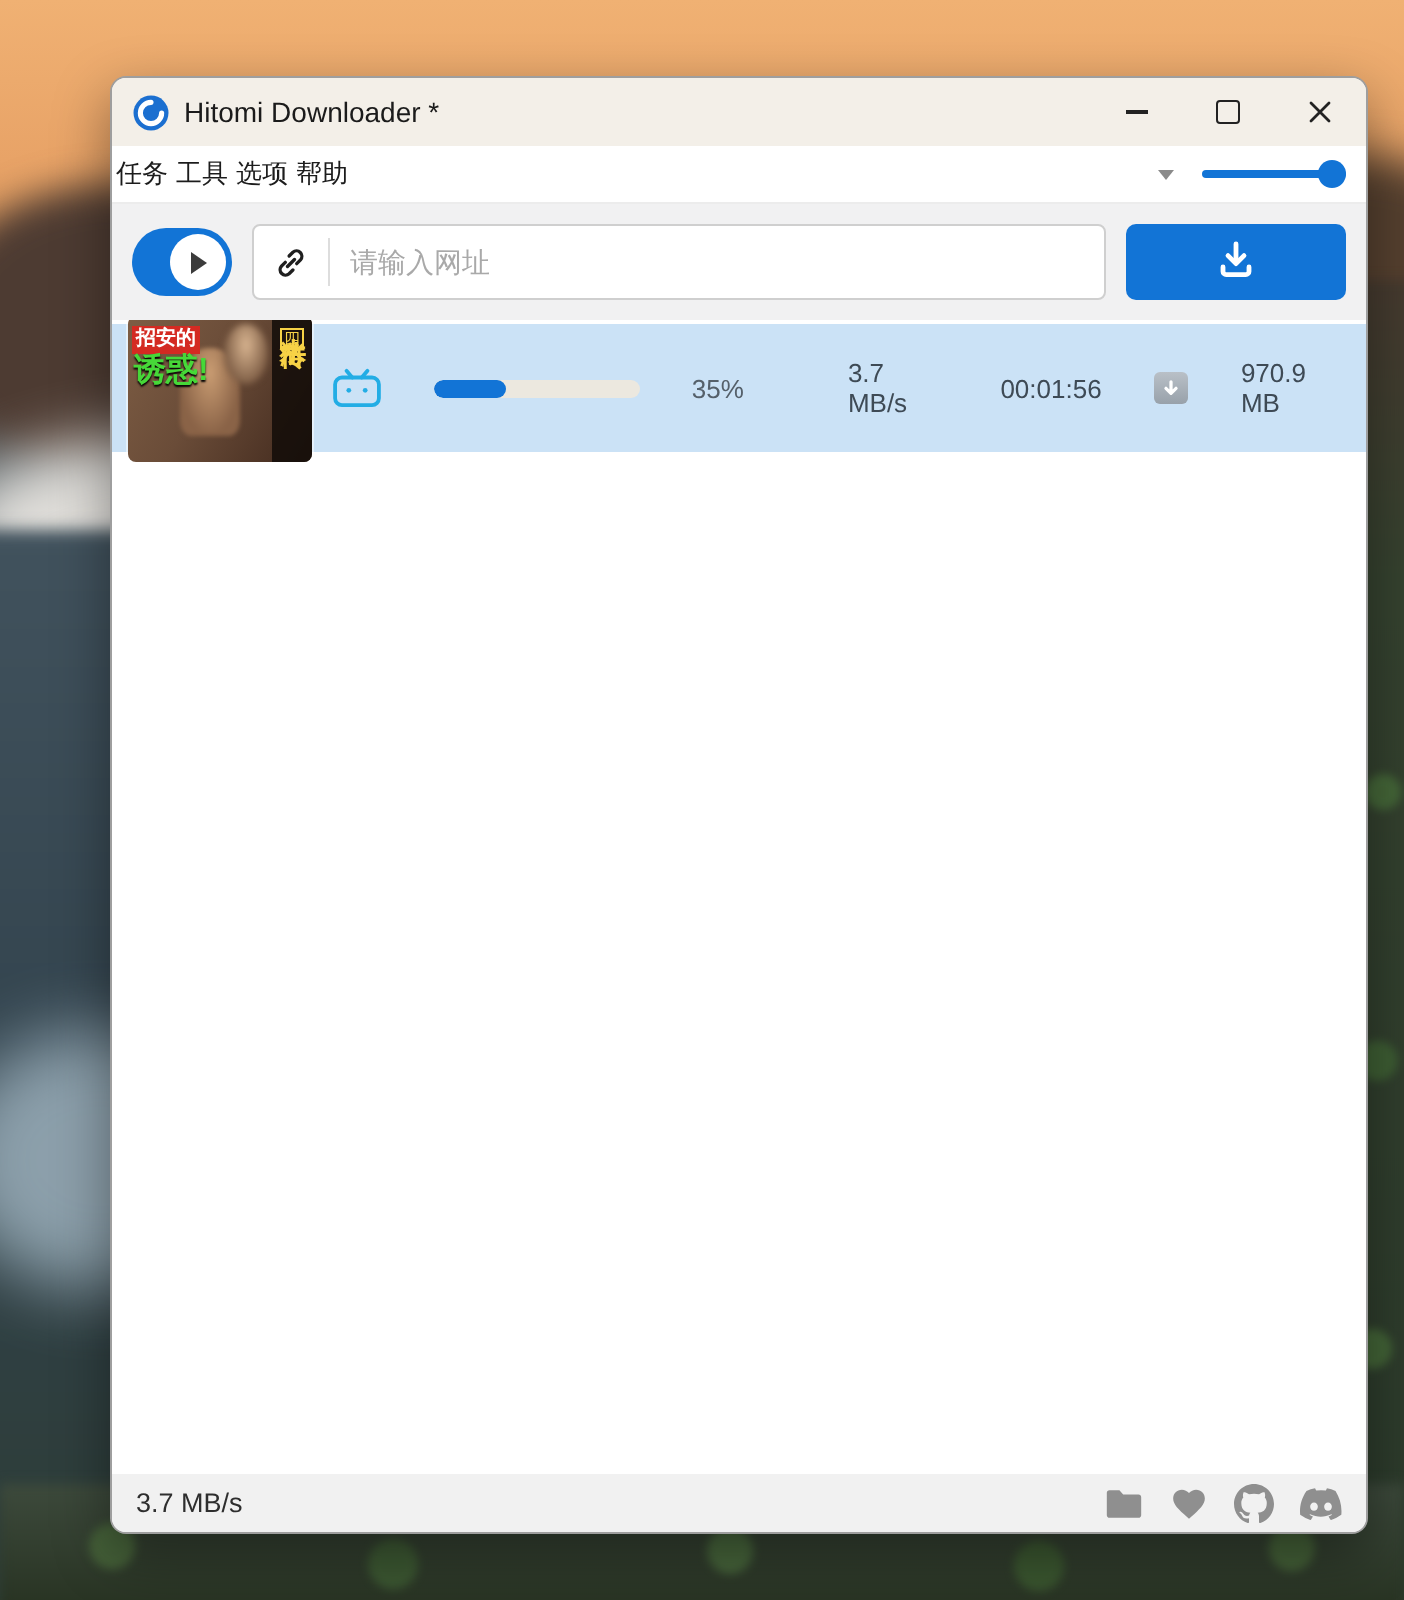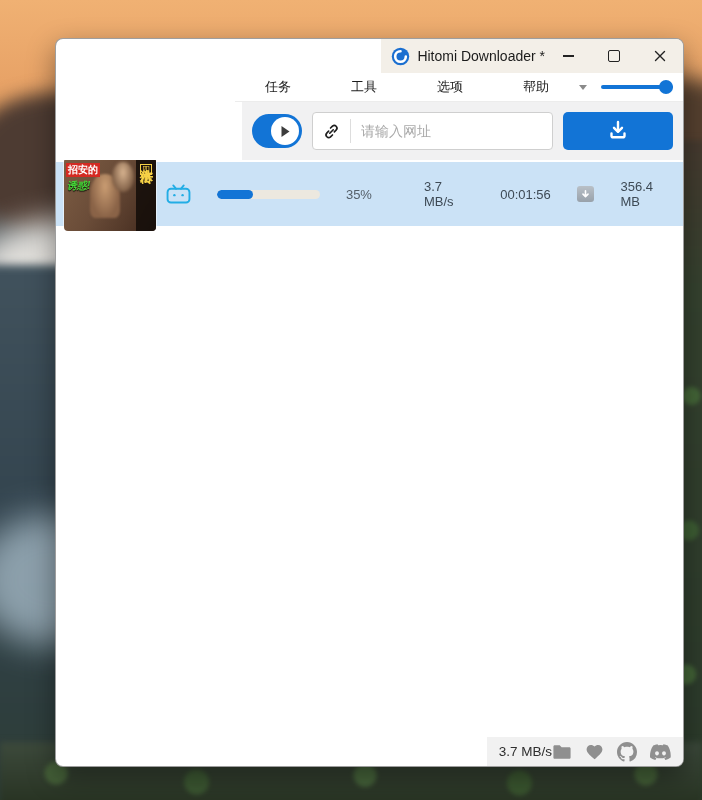--- a/index.html
+++ b/index.html
@@ -41,35 +41,35 @@
       radial-gradient(circle at 8% 40%,#48663a 10px,transparent 13px),
       radial-gradient(circle at 28% 60%,#3e5c33 11px,transparent 14px),
       radial-gradient(circle at 52% 45%,#4a6b3d 10px,transparent 13px),
       radial-gradient(circle at 74% 62%,#3c5a30 11px,transparent 14px),
       radial-gradient(circle at 92% 42%,#476639 10px,transparent 13px);}
 
   
   .window{position:absolute;left:55px;top:38px;width:627px;height:727px;
     border-radius:8px;overflow:hidden;display:flex;flex-direction:column;
     background:#fff;border:1px solid rgba(40,40,40,.45);
-    box-shadow:0 10px 28px rgba(0,0,0,.4);align-items:flex-end;}
+    box-shadow:0 10px 28px rgba(0,0,0,.4);}
 
   
   .titlebar{height:34px;flex:0 0 34px;background:#f3efe8;display:flex;align-items:center;}
   .app-icon{margin:0 7px 0 10px;display:flex;}
   .win-title{font-size:14px;color:#1b1b1b;}
   .tb-spacer{flex:1;}
   .win-btn{width:46px;height:100%;display:flex;align-items:center;justify-content:center;cursor:default;}
   .glyph-min{width:11px;height:1.5px;background:#222;}
   .glyph-max{width:10px;height:10px;border:1.4px solid #222;border-radius:2px;}
 
   
   .menubar{height:28px;flex:0 0 28px;background:#fff;display:flex;align-items:center;
     border-bottom:1px solid #ececec;}
-  .menu-item{font-size:13px;color:#1c1c1c;padding:0 30px;height:100%;display:flex;align-items:center;}
+  .menu-item{font-size:13px;color:#1c1c1c;padding:0 2px;height:100%;display:flex;align-items:center;}
   .mb-spacer{flex:1;}
   .caret-down{width:0;height:0;border-left:4.5px solid transparent;border-right:4.5px solid transparent;
     border-top:5.5px solid #8a8a8a;margin-right:14px;}
   .slider{width:72px;height:14px;position:relative;margin-right:10px;display:flex;align-items:center;}
   .slider .track{width:100%;height:4px;border-radius:2px;background:var(--accent);}
   .slider .knob{position:absolute;right:0;top:0;width:14px;height:14px;border-radius:50%;background:var(--accent);}
 
   
   .toolband{height:58px;flex:0 0 58px;background:#f1f1f2;display:flex;align-items:center;padding:0 10px;gap:10px;}
   .play-toggle{flex:0 0 50px;width:50px;height:34px;border-radius:17px;background:var(--accent);
@@ -90,22 +90,22 @@
   .list{flex:1;background:#fff;overflow:hidden;padding-top:2px;}
   .dl-row{height:64px;background:var(--selrow);display:flex;align-items:center;padding:0 8px;gap:10px;}
   .thumb{flex:0 0 92px;width:92px;height:73px;border-radius:4px;position:relative;overflow:hidden;
     background:linear-gradient(120deg,#7d5d44 0%,#6a4c38 45%,#41291d 100%);box-shadow:0 0 0 1px rgba(255,255,255,.5);}
   .thumb .fig1{position:absolute;left:26px;top:16px;width:30px;height:44px;
     background:radial-gradient(ellipse at 50% 28%,#c99c72 0%,#8a6347 70%);border-radius:46% 46% 18% 18%;filter:blur(1px);}
   .thumb .fig2{position:absolute;left:48px;top:4px;width:22px;height:30px;
     background:radial-gradient(ellipse at 50% 35%,#d8b490 0%,#7a5a42 75%);border-radius:50%;filter:blur(1.5px);}
   .tag-top{position:absolute;left:2px;top:5px;background:#d42a22;color:#fff;font-size:10px;
     font-weight:bold;padding:0 2px;line-height:14px;}
-  .tag-bottom{position:absolute;left:3px;top:21px;color:#46d838;font-size:10px;font-weight:bold;
-    text-shadow:0 1px 1px #000;line-height:13px;font-style:italic;}
+  .tag-bottom{position:absolute;left:3px;top:21px;color:#46d838;font-size:16px;font-weight:bold;
+    text-shadow:0 1px 1px #000;line-height:13px;}
   .side-strip{position:absolute;right:0;top:0;bottom:0;width:20px;background:rgba(18,12,8,.85);
     display:flex;flex-direction:column;align-items:center;padding-top:1px;box-sizing:border-box;}
   .side-title{writing-mode:vertical-rl;text-orientation:upright;color:#f7d246;font-weight:bold;
     font-size:13px;line-height:18px;letter-spacing:1px;}
   .side-badge{color:#f7d246;border:1px solid #f7d246;font-size:8px;line-height:9px;padding:0 1px;margin-top:2px;}
   .row-main{flex:1;display:flex;flex-direction:column;justify-content:center;gap:8px;min-width:0;}
   .row-title{font-size:13.5px;font-weight:600;color:#17293c;white-space:nowrap;overflow:hidden;}
   .row-stats{display:flex;align-items:center;gap:26px;}
   .bili-icon{display:flex;}
   .row-progress{width:105px;height:9px;border-radius:4.5px;background:#ece8df;overflow:hidden;}
@@ -241,21 +241,21 @@
           </span>
           <span class="pct">35%</span>
           <span class="stats-spacer"></span>
           <span class="stat">3.7 MB/s</span>
           <span class="stat">00:01:56</span>
           <span class="mini-dl">
             <svg width="9" height="9" viewBox="0 0 10 10" fill="none" stroke="#fff" stroke-width="1.8" stroke-linecap="round" stroke-linejoin="round">
               <path d="M5 1 v6 M2.2 4.6 L5 7.4 L7.8 4.6"></path>
             </svg>
           </span>
-          <span class="stat">356.4 MB</span>
+          <span class="stat">970.9 MB</span>
         </div>
       </div>
     </div>
   </div>
 
 
   <div class="statusbar">
     <span class="status-speed">3.7 MB/s</span>
     <span class="sb-spacer"></span>
     <span class="status-icons">

